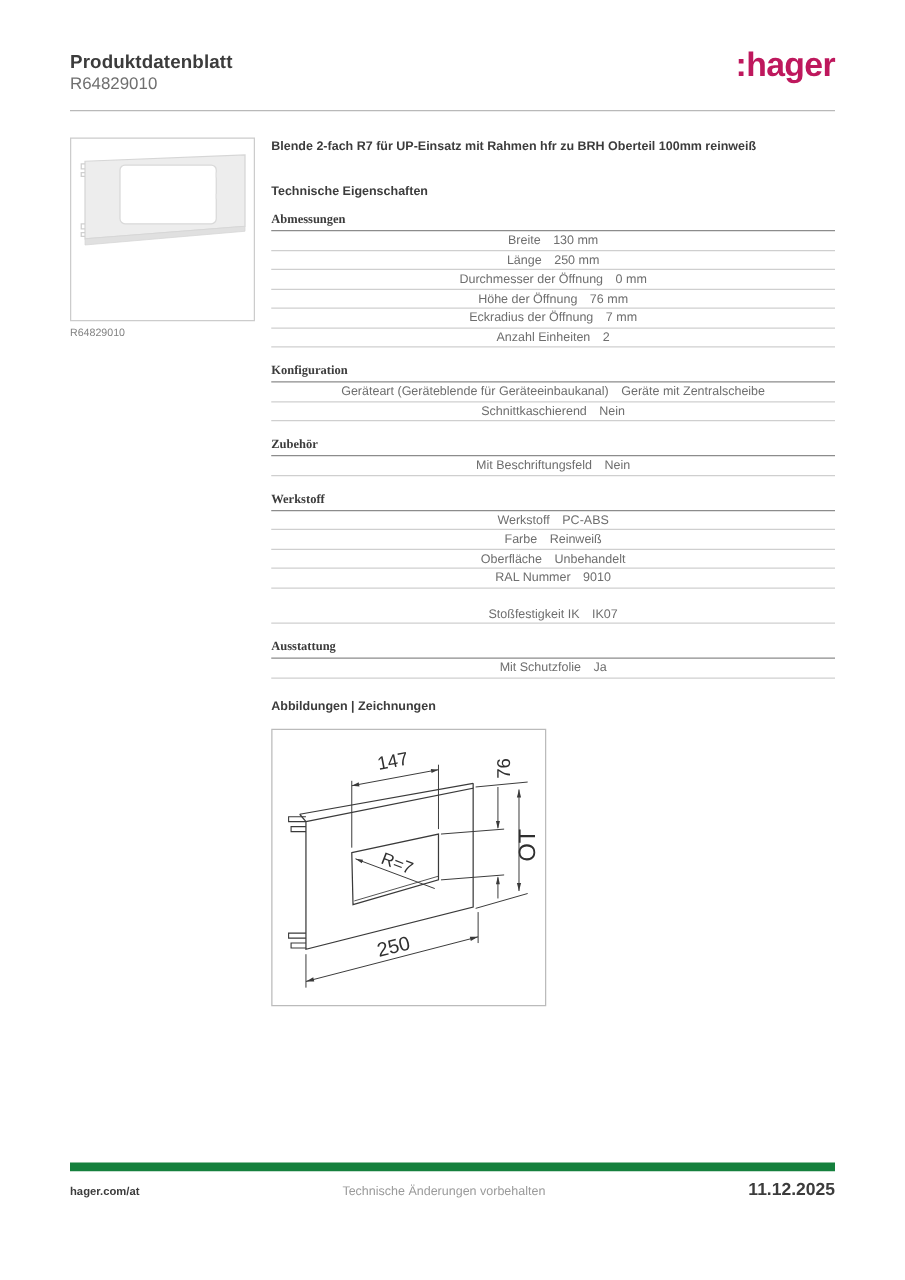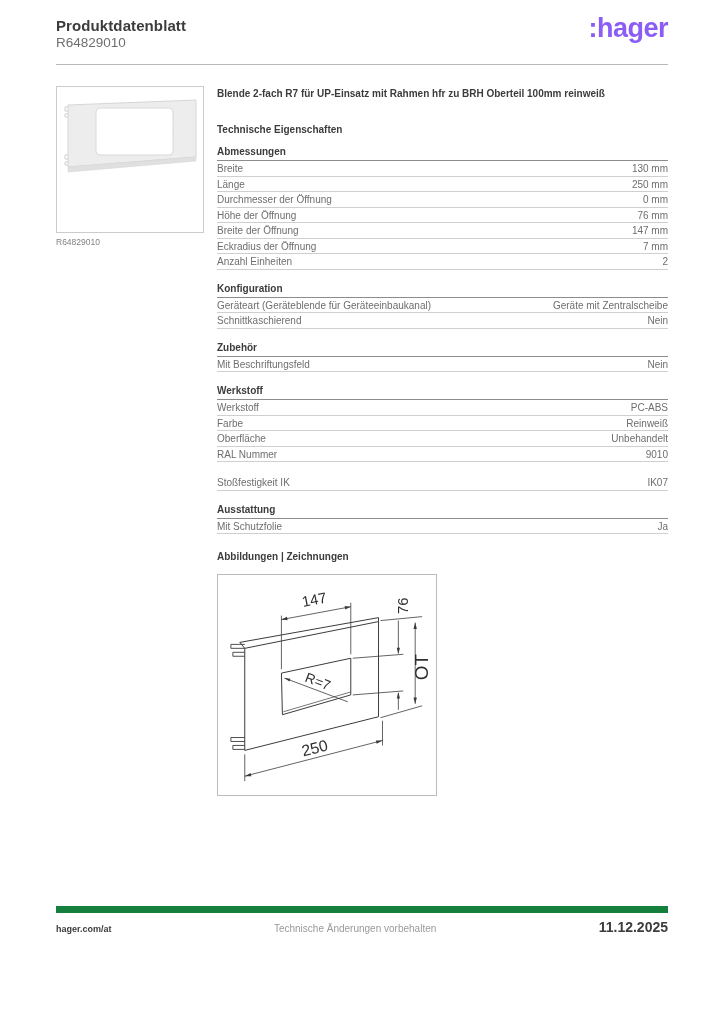--- a/index.html
+++ b/index.html
@@ -1,18 +1,18 @@
 <!DOCTYPE html>
 <html><head>
 <meta charset="utf-8">
 <style>
   * { margin:0; padding:0; box-sizing:border-box; }
   html,body { background:#fff; }
   body { font-family:"Liberation Sans","DejaVu Sans",sans-serif; color:#3c3c3c; }
-  .page { position:relative; width:724px; height:948px; background:#fff; overflow:hidden; }
+  .page { position:relative; width:724px; height:948px; background:#fff; overflow:hidden;margin-top:24px; }
   .content { padding:0 56px; }
 
   
   .header { position:relative; padding-top:17px; }
   .doc-title { font-size:15px; font-weight:bold; color:#3c3c3c; line-height:18px; letter-spacing:.1px; }
   .doc-ref { font-size:13.5px; color:#6f6f6f; line-height:16px; }
   .logo { position:absolute; right:0; top:13px; font-size:27px; font-weight:bold; letter-spacing:-.5px; line-height:30px; }
   .header-rule { border:none; border-top:1px solid #b9b9b9; margin-top:13px; }
 
   
@@ -20,22 +20,22 @@
   .left-col { width:148px; flex:0 0 148px; }
   .img-box { width:148px; height:147px; border:1px solid #ccc; background:#fff; }
   .img-caption { font-size:8.5px; color:#828282; margin-top:4px; }
   .right-col { flex:1; margin-left:13px; min-width:0; }
 
   .description { font-size:10px; font-weight:bold; color:#3c3c3c; margin-top:2px; line-height:12px; }
   .tech-heading { font-size:10px; font-weight:bold; color:#3c3c3c; margin:24px 0 11px; }
 
   .section { margin-top:13px; }
   .section:first-of-type { margin-top:0; }
-  .section-title { font-size:10px; font-weight:bold; color:#3c3c3c; padding-bottom:3px; border-bottom:1px solid #8c8c8c; }
-  .row { display:flex; justify-content:space-between; align-items:baseline; font-size:10px; color:#6e6e6e; padding:2px 0 1px; border-bottom:1px solid #cfcfcf; line-height:11.5px; }
+  .section-title { font-size:10px; font-weight:bold; color:#3c3c3c; padding-bottom:3px; border-bottom:1px solid #8c8c8c;font-family:Liberation Serif, serif; }
+  .row { display:flex; justify-content:center; align-items:baseline; font-size:10px; color:#6e6e6e; padding:2px 0 1px; border-bottom:1px solid #cfcfcf; line-height:11.5px; }
   .row .lbl { text-align:left; }
   .row .val { text-align:right; white-space:nowrap; padding-left:10px; }
 
   .drawings-heading { font-size:10px; font-weight:bold; color:#3c3c3c; margin-top:17px; }
   .drawing-box { width:220px; height:222px; border:1px solid #bbb; margin-top:12px; }
 
   
   .footer { position:absolute; left:56px; right:56px; bottom:13px; border-top:7px solid #15803d; padding-top:6px; display:flex; justify-content:space-between; align-items:baseline; }
   .footer .f-left { font-size:9px; font-weight:bold; color:#3c3c3c; text-decoration:none; }
   .footer .f-center { font-size:10px; color:#9a9a9a; }
@@ -46,21 +46,21 @@
 </head>
 <body>
 
 <div class="page">
 
   <div class="content">
 
     <div class="header">
       <div class="doc-title">Produktdatenblatt</div>
       <div class="doc-ref">R64829010</div>
-      <div class="logo" style="color: #8b5cf6; text-align: right;">:hager</div>
+      <div class="logo" style="color: #be185d; text-align: right;">:hager</div>
     </div>
     <hr class="header-rule">
 
     <div class="main">
       <div class="left-col">
         <div class="img-box">
           
           <svg width="146" height="145" viewBox="0 0 146 145">
             <polygon points="11,18 139,13 139,70 11,80" fill="#ededed" stroke="#d6d6d6" stroke-width="1"></polygon>
             <polygon points="11,80 139,70 139,74 11,85" fill="#e0e0e0" stroke="#d6d6d6" stroke-width="0.6"></polygon>
@@ -90,24 +90,20 @@
               </div>
               <div class="row">
                 <span class="lbl">Durchmesser der Öffnung</span>
                 <span class="val">0 mm</span>
               </div>
               <div class="row">
                 <span class="lbl">Höhe der Öffnung</span>
                 <span class="val">76 mm</span>
               </div>
               <div class="row">
-                <span class="lbl">Breite der Öffnung</span>
-                <span class="val">147 mm</span>
-              </div>
-              <div class="row">
                 <span class="lbl">Eckradius der Öffnung</span>
                 <span class="val">7 mm</span>
               </div>
               <div class="row">
                 <span class="lbl">Anzahl Einheiten</span>
                 <span class="val">2</span>
               </div>
             </div>
             <div class="section">
               <div class="section-title">Konfiguration</div>

